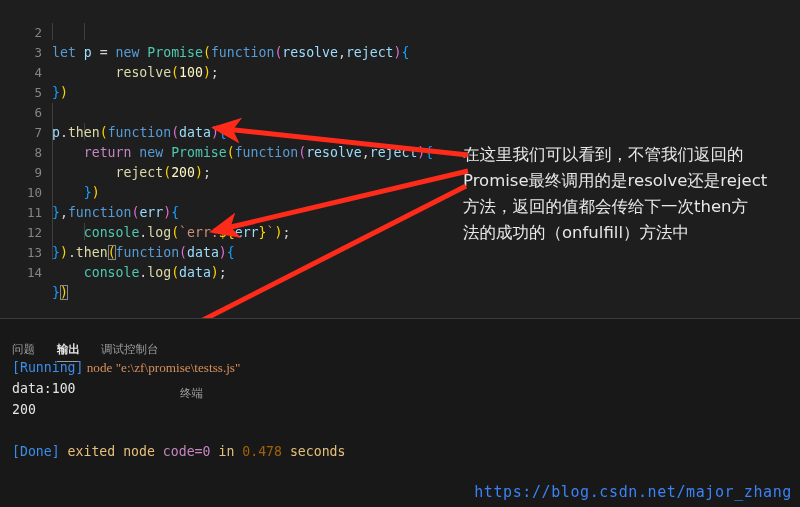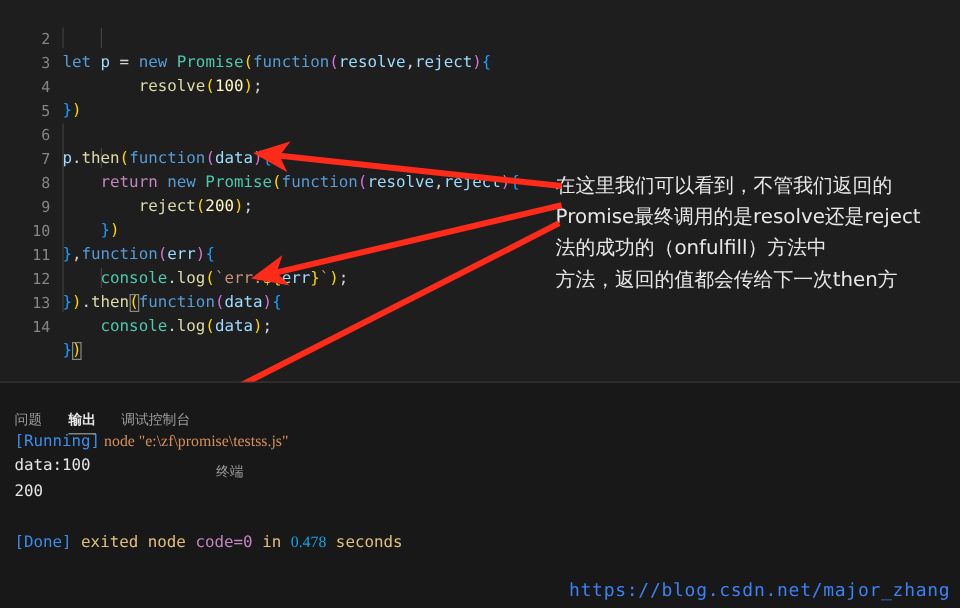--- a/index.html
+++ b/index.html
@@ -144,21 +144,21 @@
     line-height: 21px;
     white-space: pre;
     font-size: 13.2px;
     font-family: "DejaVu Sans Mono", "Liberation Mono", monospace;
     color: #cccccc;
   }
   .o-blue  { color: #3b8eea; }
   .o-tan   { color: #e5c07b; }
   .o-orange{ color: #d7905b; font-family: Liberation Serif, serif; }
   .o-purple{ color: #c586c0; }
-  .o-green { color: #0ea5e9; font-family: Liberation Serif, serif; }
+  .o-green { color: #a16207; }
   .o-white { color: #e5e5e5; }
 
   
   #watermark {
     position: absolute;
     right: 8px;
     bottom: 6px;
     color: #3b82f6;
     font-family: "DejaVu Sans Mono", "Liberation Mono", monospace;
     font-size: 15px;
@@ -241,22 +241,22 @@
 
     <div class="code-line" style="top:243px;">
       <span class="gutter">14</span>
       <span class="code-text"><span class="t-p3">}</span><span class="t-p1 bracket-match">)</span></span>
     </div>
   </div>
 
   <div id="annotation">
     <div>在这里我们可以看到，不管我们返回的</div>
     <div>Promise最终调用的是resolve还是reject</div>
+    <div>方法，返回的值都会传给下一次then方</div>
     <div>法的成功的（onfulfill）方法中</div>
-    <div>方法，返回的值都会传给下一次then方</div>
   </div>
 
   <svg id="arrows" viewBox="0 0 800 507">
     <defs>
       <marker id="ah" markerWidth="6" markerHeight="6" refX="5" refY="3" orient="auto" markerUnits="strokeWidth">
         <path d="M6,3 L0,0.4 L1.6,3 L0,5.6 Z" fill="#ff2b1a"></path>
       </marker>
     </defs>
 
     <line x1="468" y1="155" x2="216" y2="128" stroke="#ff2b1a" stroke-width="5" marker-end="url(#ah)"></line>

